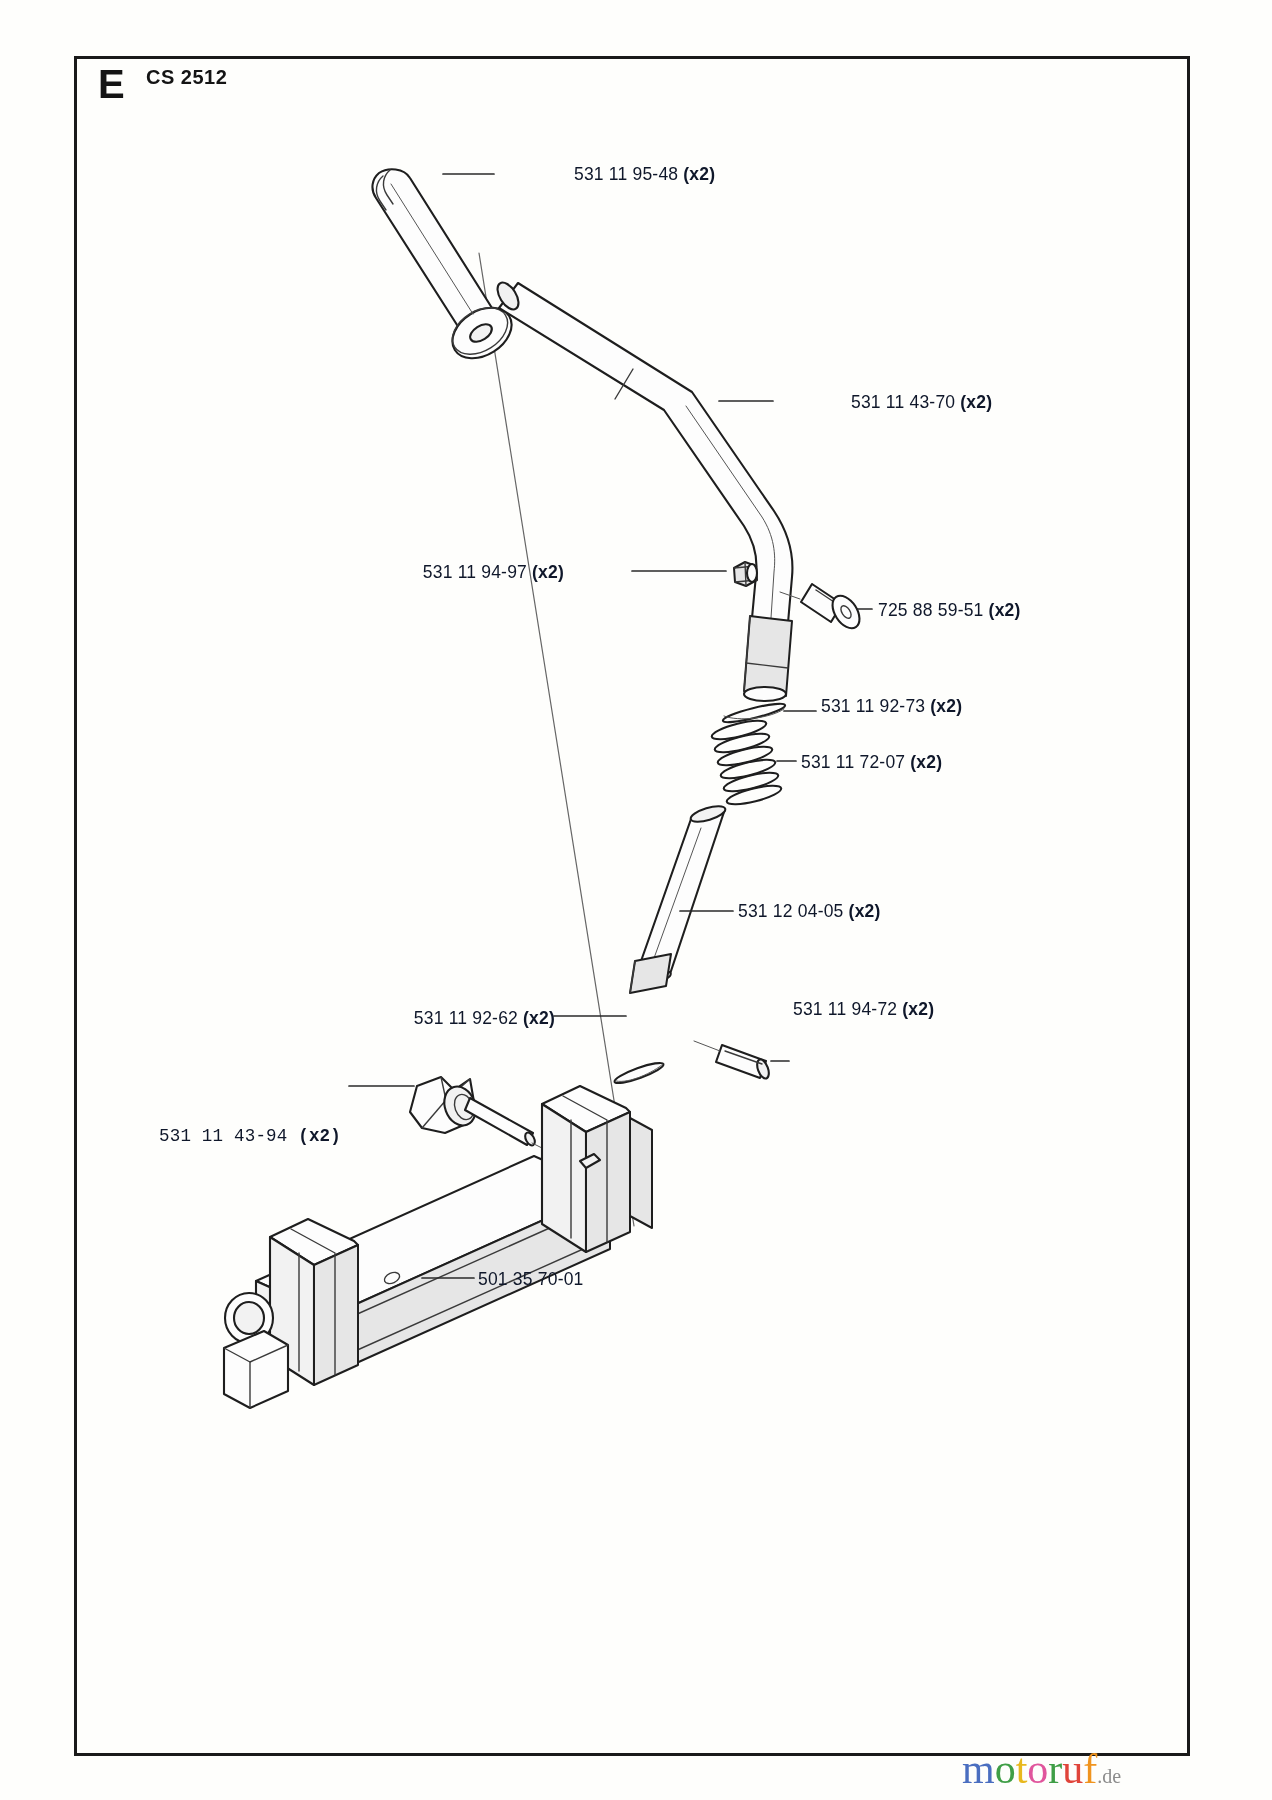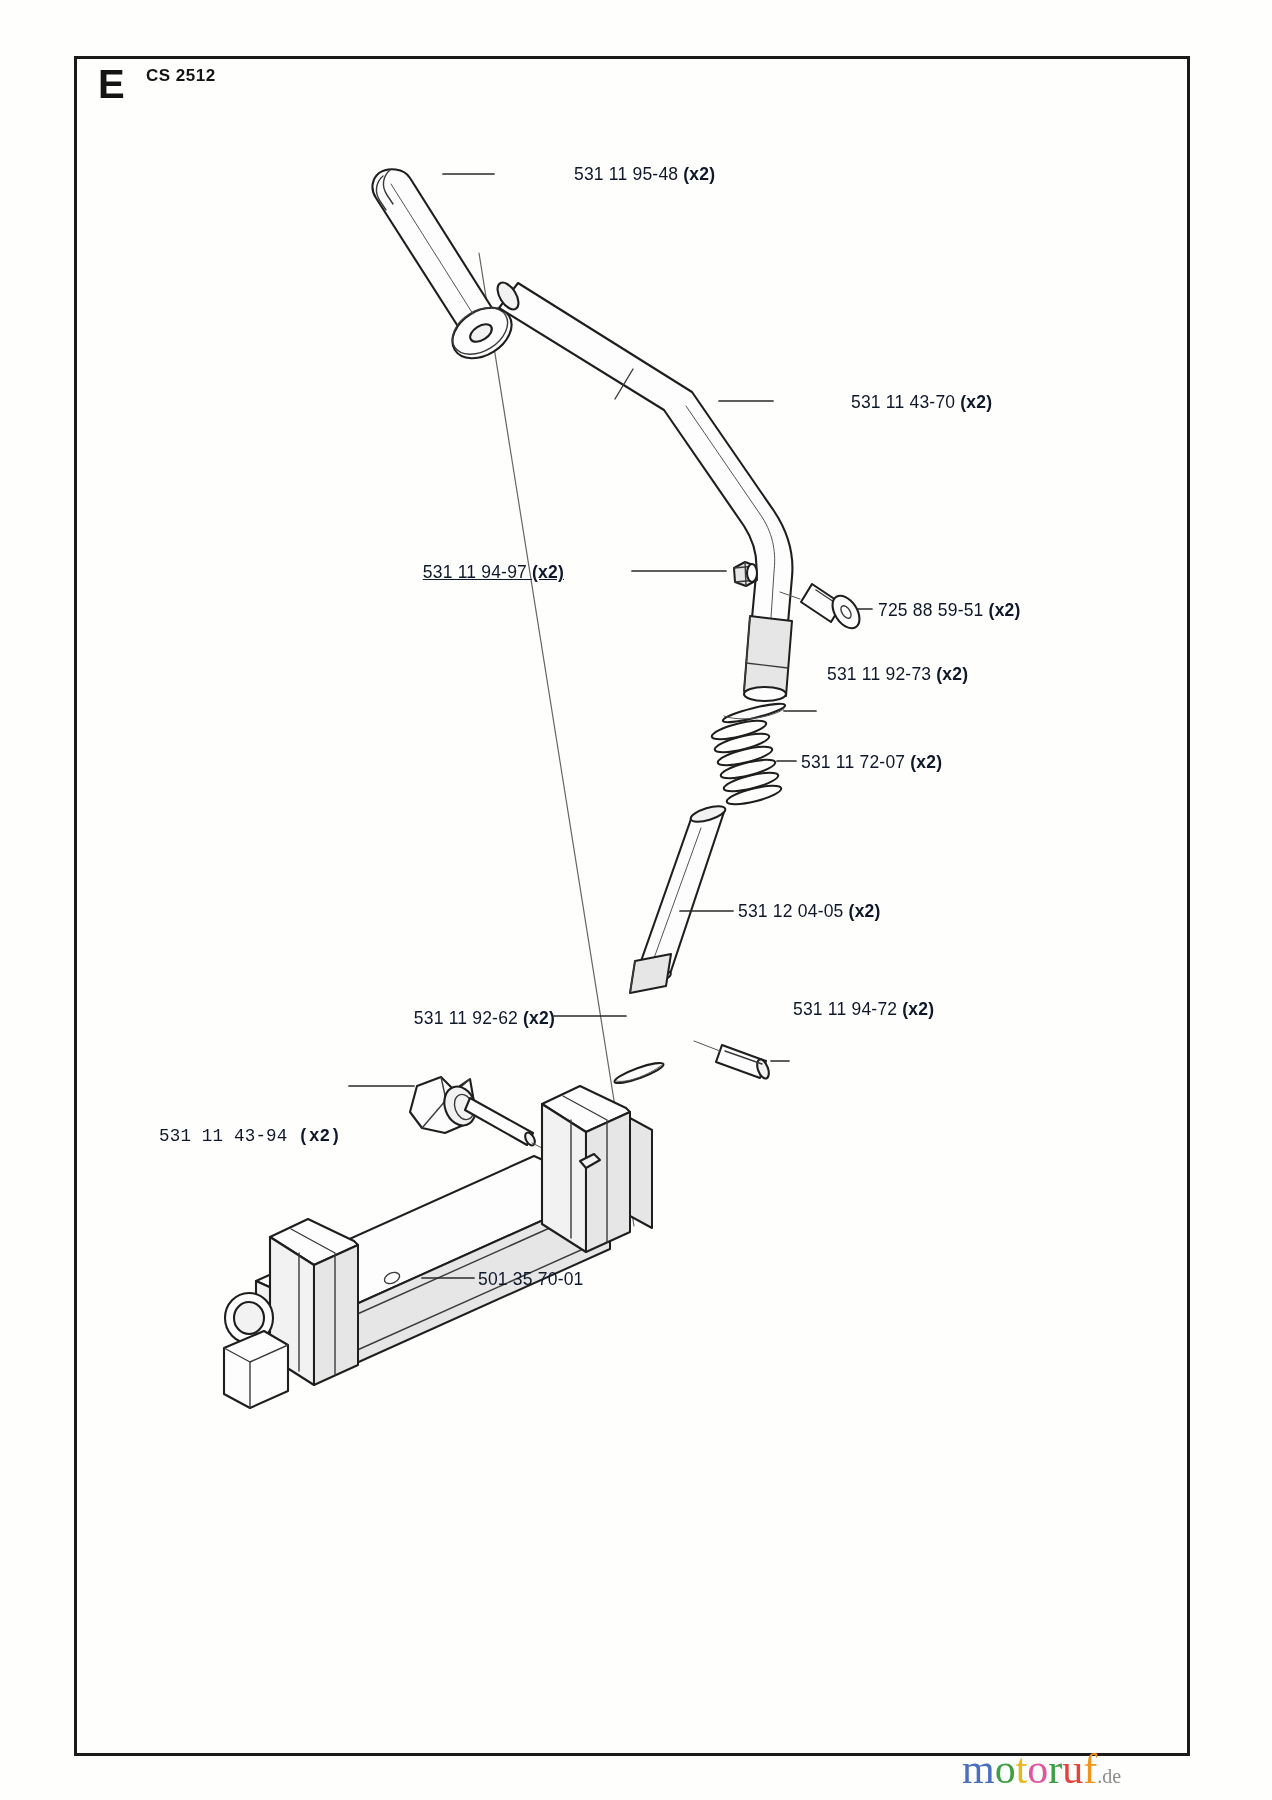--- a/index.html
+++ b/index.html
@@ -41,21 +41,21 @@
     font-weight: bold;
     color: #141414;
     letter-spacing: 0px;
     line-height: 1;
   }
   #model-code {
     position: absolute;
     left: 146px;
     top: 66px;
     font-family: "Liberation Sans", sans-serif;
-    font-size: 17px;
+    font-size: 20px;
     font-weight: bold;
     color: #141414;
     letter-spacing: 0.5px;
   }
   .callout {
     position: absolute;
     font-family: "Liberation Sans", sans-serif;
     font-size: 17.5px;
     color: #0f172a;
     white-space: nowrap;
@@ -308,31 +308,31 @@
   <div class="callout" style="left:574px; top:164px;">
     <span>531 11 95-48</span>
     <span class="qty">(x2)</span>
   </div>
 
   <div class="callout" style="left:851px; top:392px;">
     <span>531 11 43-70</span>
     <span class="qty">(x2)</span>
   </div>
 
-  <div class="callout right-align" style="left:364px; top:562px; width:200px;text-decoration:underline;">
+  <div class="callout right-align" style="left:364px; top:562px; width:200px;">
     <span>531 11 94-97</span>
     <span class="qty">(x2)</span>
   </div>
 
   <div class="callout" style="left:878px; top:600px;">
     <span>725 88 59-51</span>
     <span class="qty">(x2)</span>
   </div>
 
-  <div class="callout" style="left:821px; top:664px;margin-left:6px;">
+  <div class="callout" style="left:821px; top:696px;">
     <span>531 11 92-73</span>
     <span class="qty">(x2)</span>
   </div>
 
   <div class="callout" style="left:801px; top:752px;">
     <span>531 11 72-07</span>
     <span class="qty">(x2)</span>
   </div>
 
   <div class="callout" style="left:738px; top:901px;">

